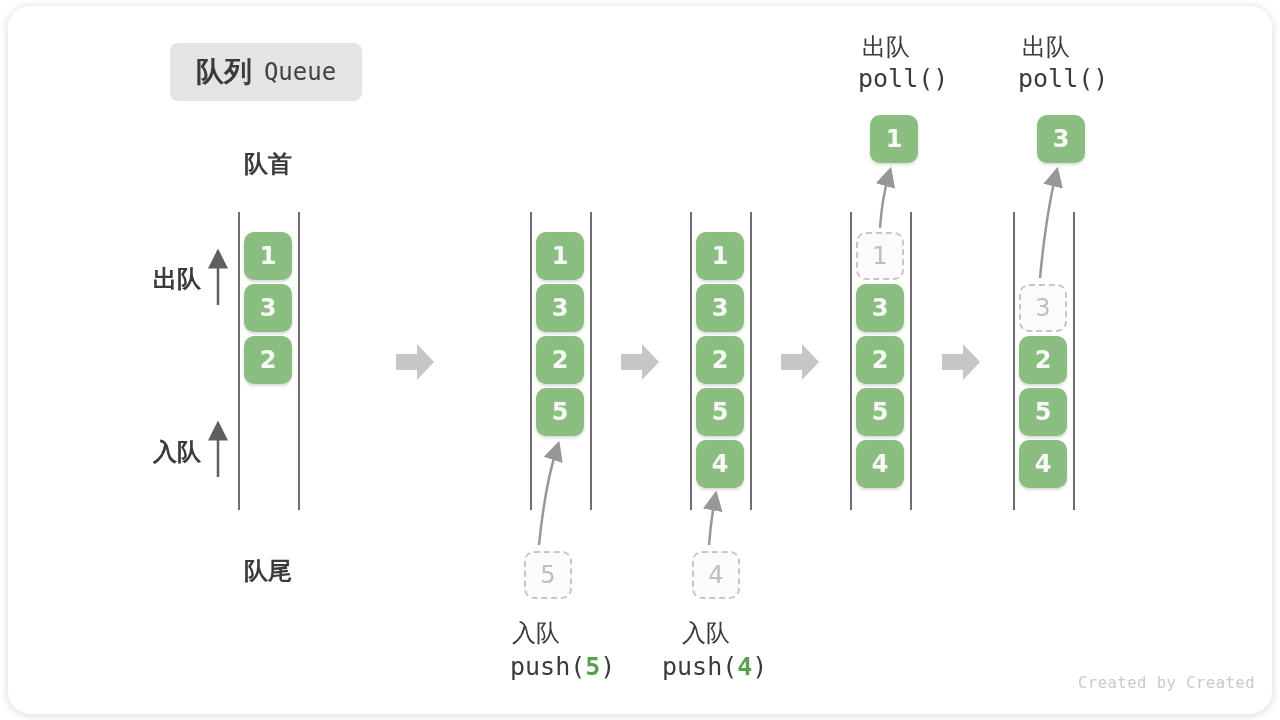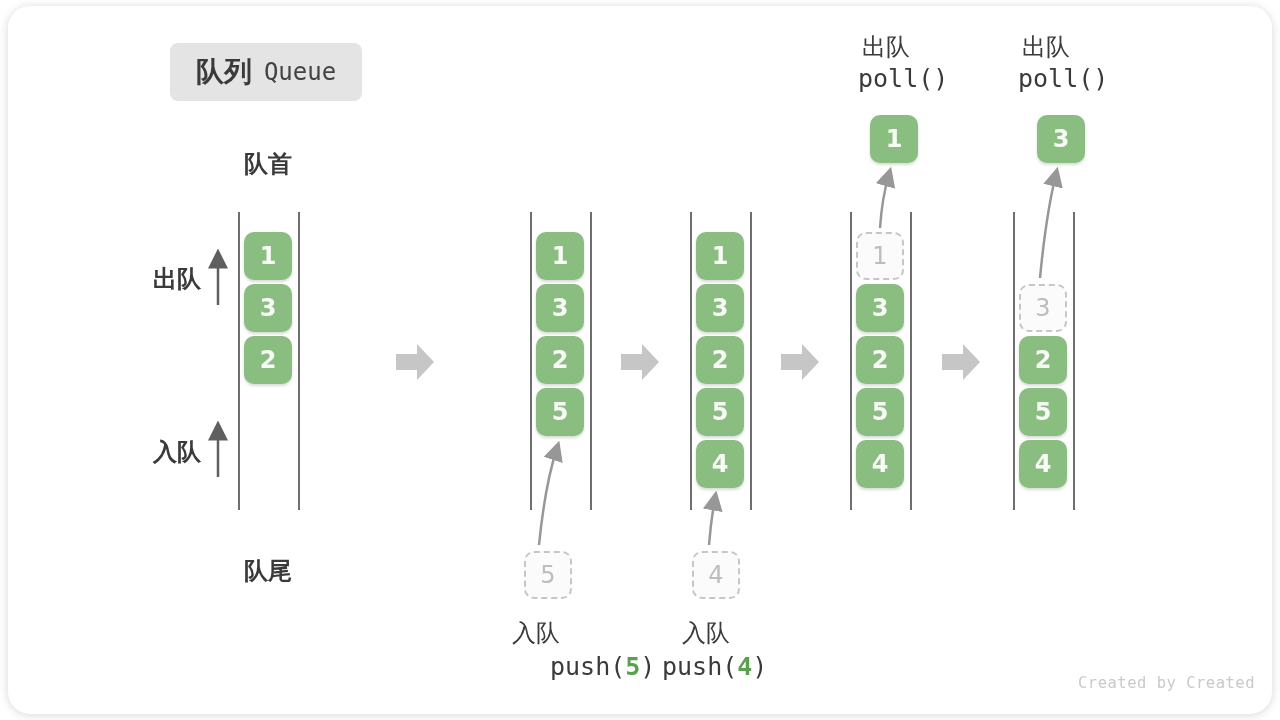--- a/index.html
+++ b/index.html
@@ -72,21 +72,21 @@
   <div class="cell" style="left:1037px;top:115px;">3</div>
   <div class="vline" style="left:1013px;"></div>
   <div class="vline" style="left:1073px;"></div>
   <div class="ghost" style="left:1019px;top:284px;">3</div>
   <div class="cell" style="left:1019px;top:336px;">2</div>
   <div class="cell" style="left:1019px;top:388px;">5</div>
   <div class="cell" style="left:1019px;top:440px;">4</div>
 
   <div class="ghost" style="left:524px;top:551px;">5</div>
   <div class="cjk-mid" style="left:512px;top:617px;">入队</div>
-  <div class="code" style="left:510px;top:652px;margin-left:40px;"><span>push(</span><span class="arg">5</span><span>)</span></div>
+  <div class="code" style="left:510px;top:652px;"><span>push(</span><span class="arg">5</span><span>)</span></div>
 
   <div class="ghost" style="left:692px;top:551px;">4</div>
   <div class="cjk-mid" style="left:682px;top:617px;">入队</div>
   <div class="code" style="left:662px;top:652px;"><span>push(</span><span class="arg">4</span><span>)</span></div>
 
   <svg class="block-arrow" style="left:396px;" width="38" height="36">
       <polygon points="0,10 21,10 21,0 38,18 21,36 21,26 0,26" fill="#c6c6c6"></polygon>
     </svg>
   <svg class="block-arrow" style="left:621px;" width="38" height="36">
       <polygon points="0,10 21,10 21,0 38,18 21,36 21,26 0,26" fill="#c6c6c6"></polygon>

